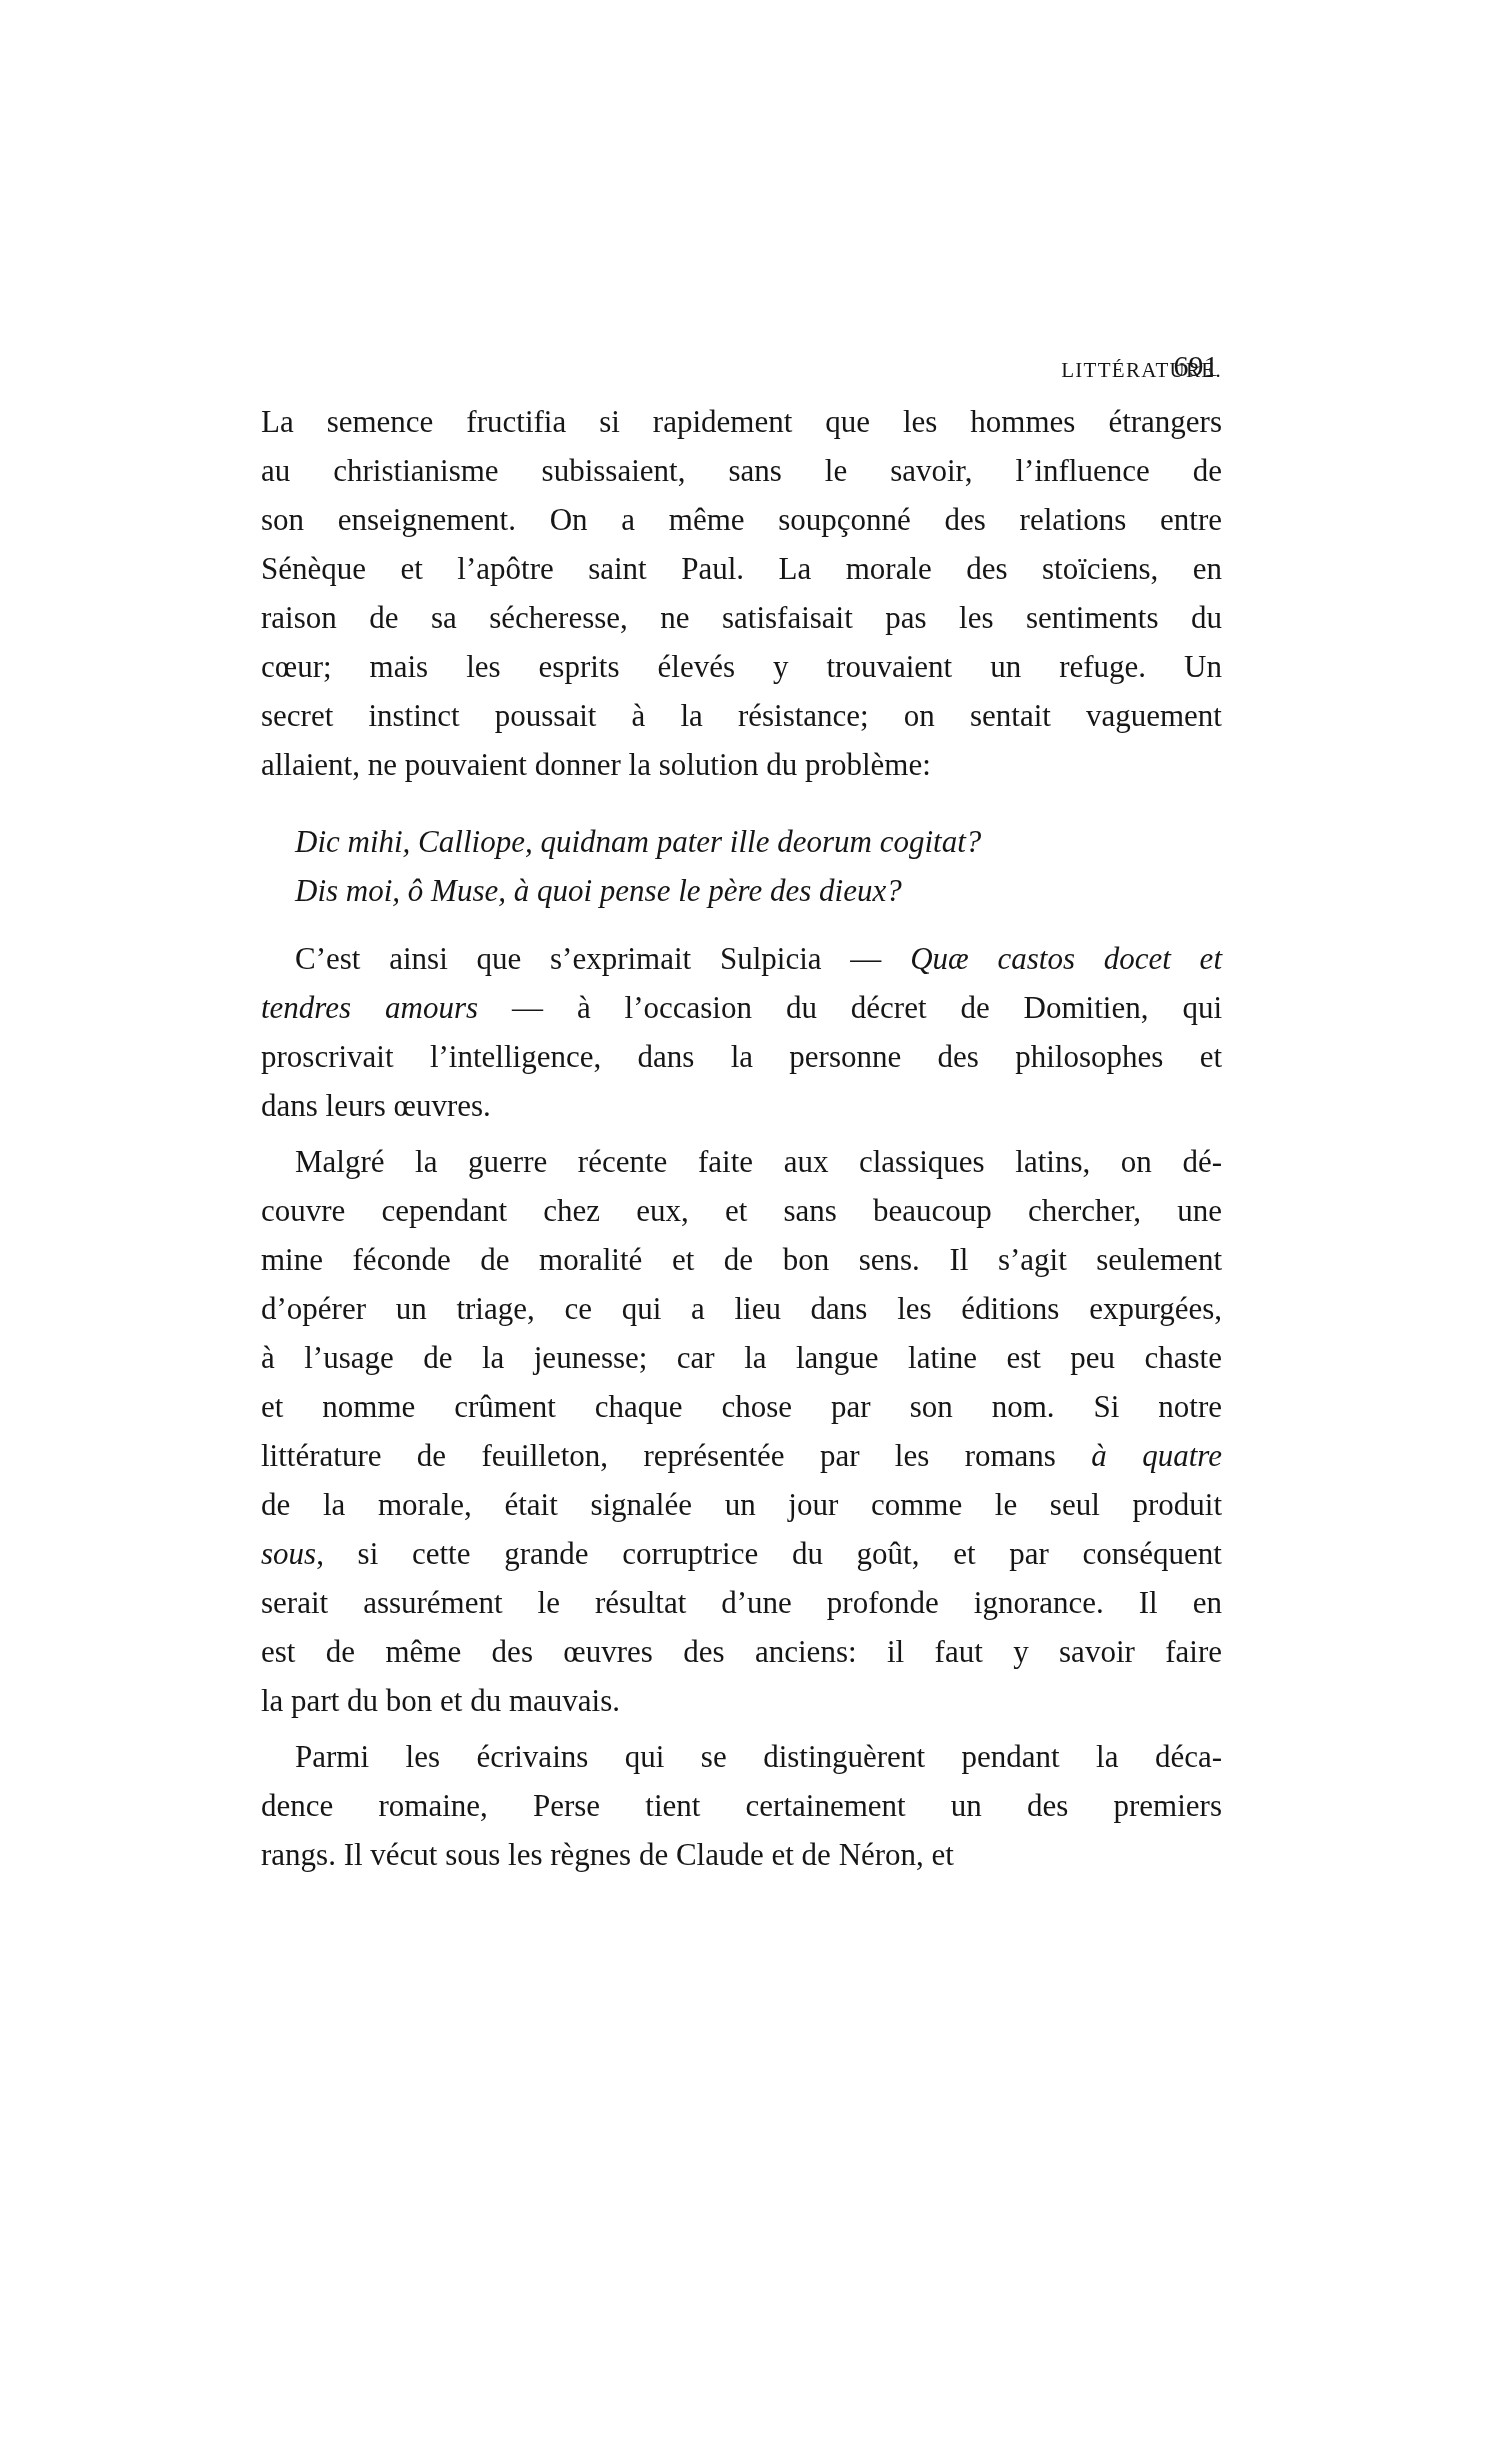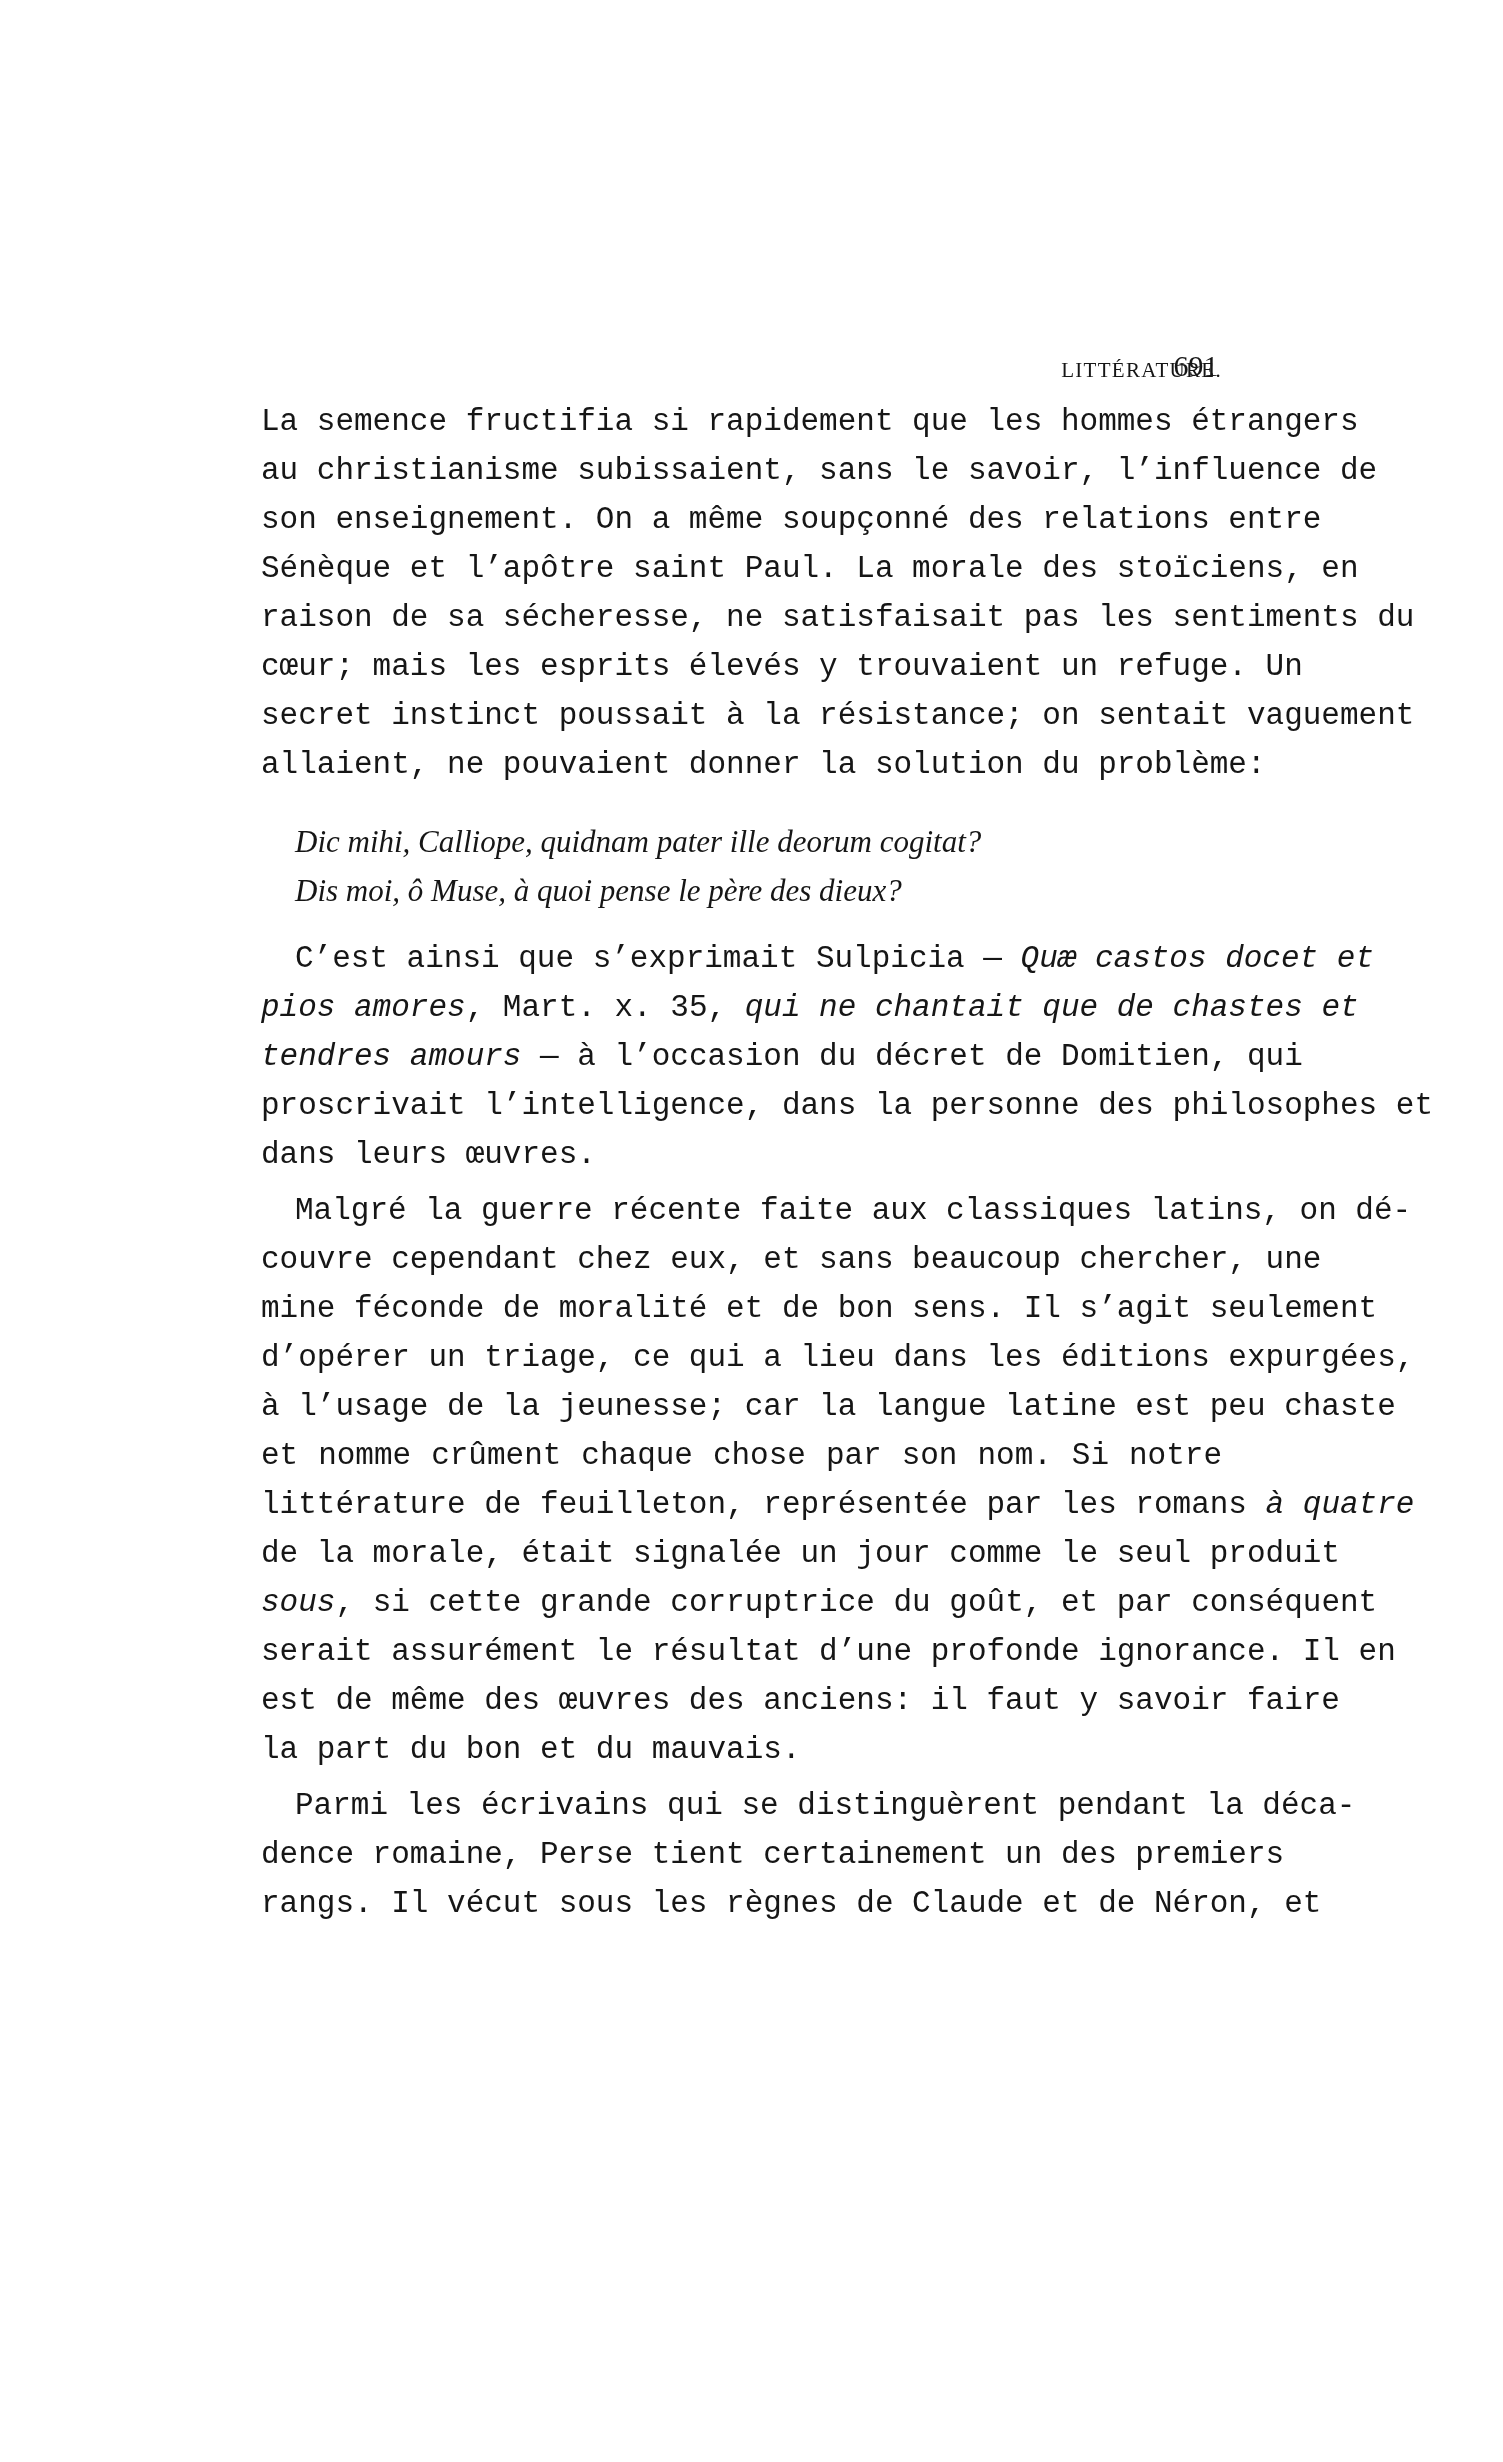--- a/index.html
+++ b/index.html
@@ -41,21 +41,20 @@
     top: 10.2px;
     font-size: 30px;
   }
   .para {
     margin: 0;
     font-size: 31px;
     line-height: 49px;
     text-align: justify;
     text-align-last: justify;
     font-stretch: condensed;
-    font-family: Liberation Mono, monospace;
   }
   .line {
     display: block;
     white-space: nowrap;
     text-align: justify;
     text-align-last: justify;
     height: 49px;
     overflow: visible;
   }
   .line.last {
@@ -99,21 +98,20 @@
       <span class="line last"><span>allaient, ne pouvaient donner la solution du problème:</span></span>
     </div>
 
   <div class="verse">
     <span class="line">Dic mihi, Calliope, quidnam pater ille deorum cogitat?</span>
     <span class="line">Dis moi, ô Muse, à quoi pense le père des dieux?</span>
   </div>
 
   <div class="para" id="para2">
       <span class="line indent"><span>C’est ainsi que s’exprimait Sulpicia — </span><span class="it">Quæ castos docet et</span></span>
-      <span class="line"><span class="it">pios amores</span><span>, Mart. x. 35, </span><span class="it">qui ne chantait que de chastes et</span></span>
       <span class="line"><span class="it">tendres amours</span><span> — à l’occasion du décret de Domitien, qui</span></span>
       <span class="line"><span>proscrivait l’intelligence, dans la personne des philosophes et</span></span>
       <span class="line last"><span>dans leurs œuvres.</span></span>
     </div>
   <div class="gap-small"></div>
   <div class="para" id="para3">
       <span class="line indent"><span>Malgré la guerre récente faite aux classiques latins, on dé-</span></span>
       <span class="line"><span>couvre cependant chez eux, et sans beaucoup chercher, une</span></span>
       <span class="line"><span>mine féconde de moralité et de bon sens. Il s’agit seulement</span></span>
       <span class="line"><span>d’opérer un triage, ce qui a lieu dans les éditions expurgées,</span></span>

